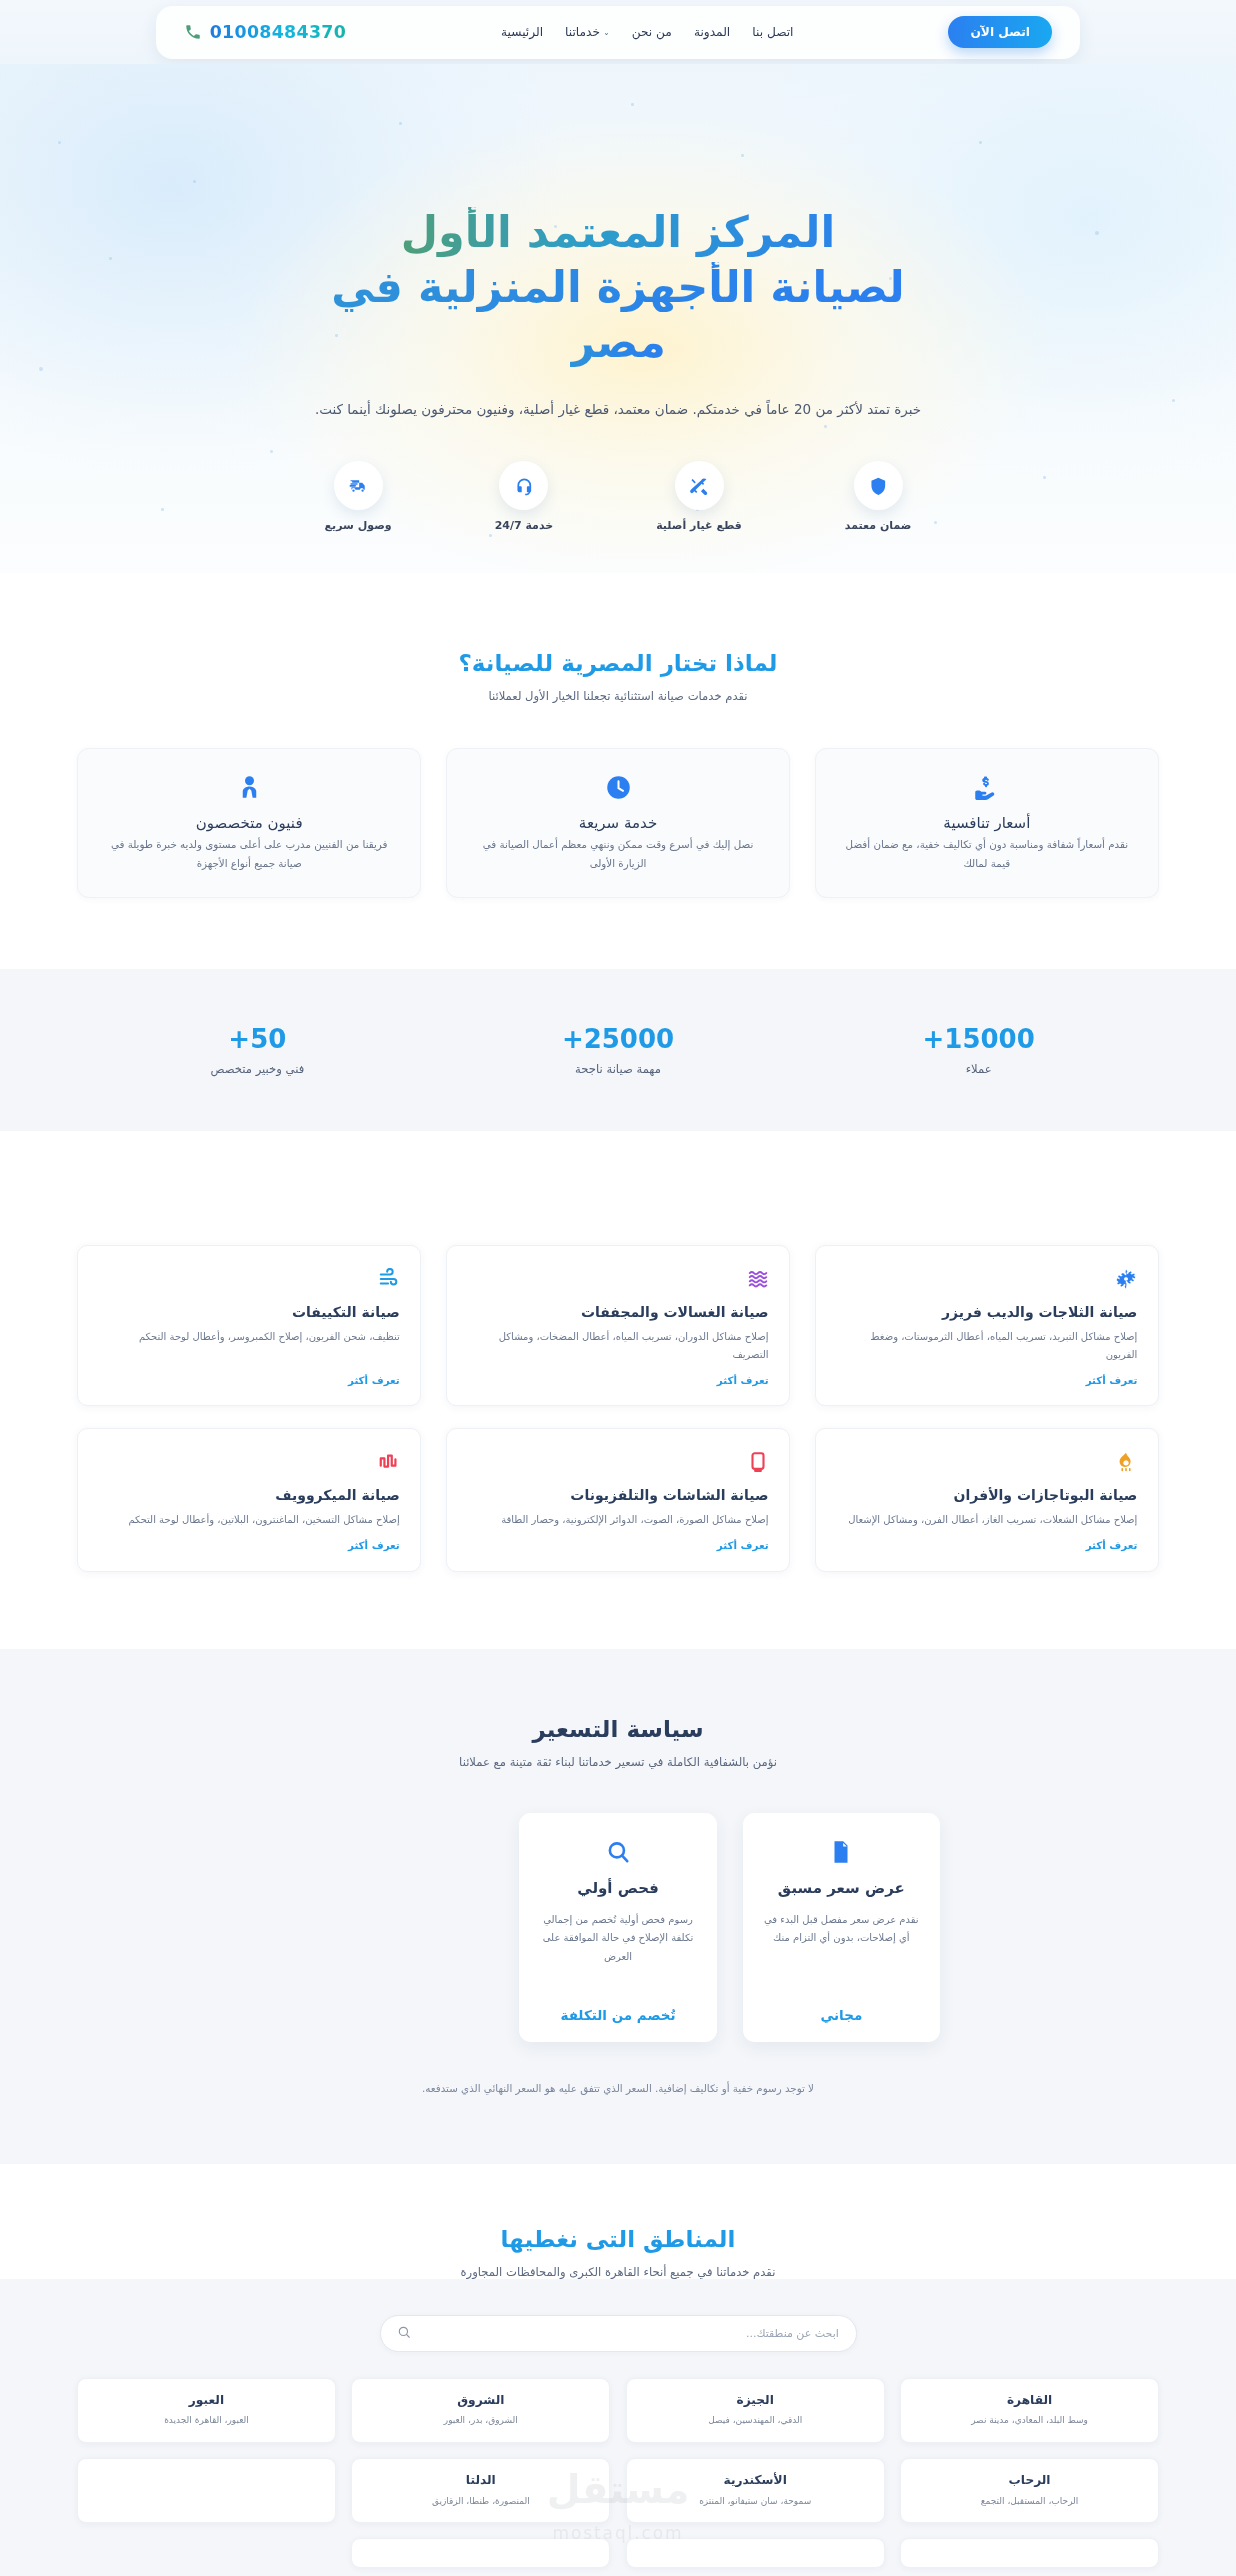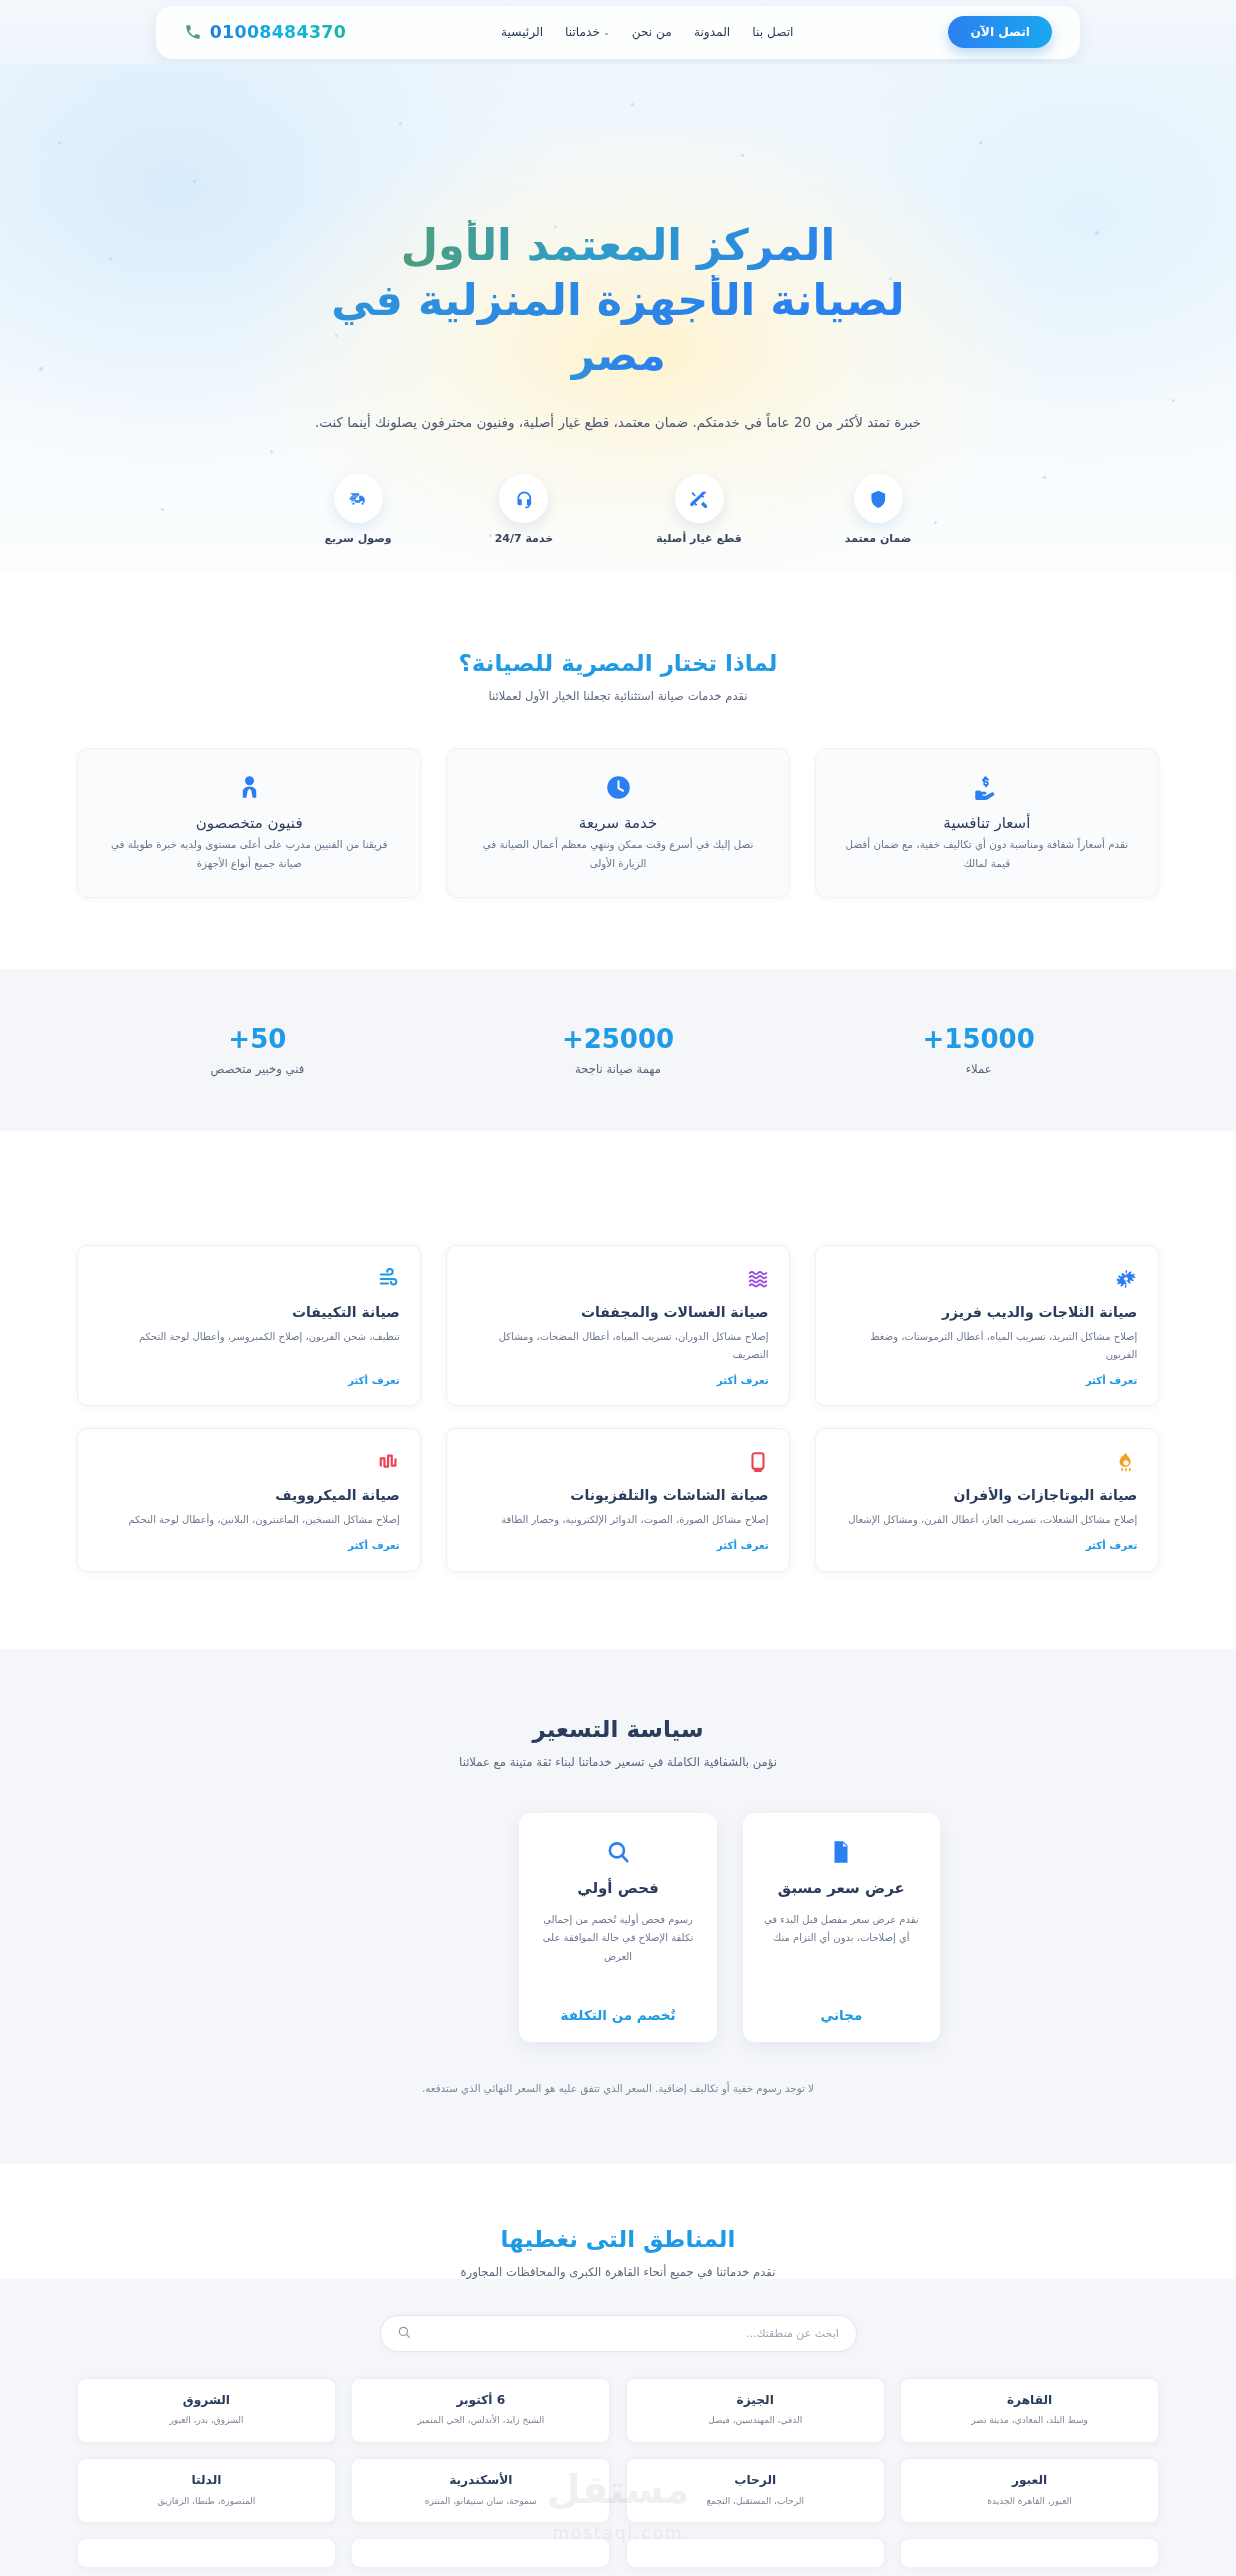--- a/index.html
+++ b/index.html
@@ -38,21 +38,21 @@
   
   .hero{position:relative;height:509px;overflow:hidden;
     background:
       radial-gradient(580px 335px at 52% 56%, rgba(255,243,205,.95) 0%, rgba(255,248,225,.55) 36%, rgba(255,255,255,0) 70%),
       radial-gradient(489px 361px at 14% 24%, #d9ecfb 0%, rgba(226,240,252,.25) 62%, rgba(255,255,255,0) 80%),
       radial-gradient(451px 335px at 88% 30%, #e2f2fc 0%, rgba(232,244,253,.2) 60%, rgba(255,255,255,0) 80%),
       linear-gradient(180deg,#eef6fc 0%,#f5fafd 48%,#fbfdfe 100%);
   }
   .dots{position:absolute;inset:0;pointer-events:none}
   .dot{position:absolute;border-radius:50%;background:#9ec8e8;opacity:.45}
-  .hero-inner{position:relative;width:773px;margin:14px auto;text-align:center;padding-top:140px}
+  .hero-inner{position:relative;width:773px;margin:1px auto;text-align:center;padding-top:140px}
   .hero-title{font-size:43px;line-height:1.28;font-weight:bold;letter-spacing:-0.3px}
   .hero-title .g1{background:linear-gradient(90deg,#4e9e7a 0%,#2e9dc9 42%,#2b84e8 100%);
     -webkit-background-clip:text;background-clip:text;color:transparent}
   .hero-title .g2{background:linear-gradient(90deg,#2f93d8 0%,#2b84e8 60%,#2b7ff0 100%);
     -webkit-background-clip:text;background-clip:text;color:transparent}
   .hero-sub{margin-top:27px;font-size:13.5px;color:#4a5870;line-height:1.8}
   .hero-badges{margin-top:40px;display:flex;justify-content:center;gap:103px}
   .hb{display:flex;flex-direction:column;align-items:center;gap:9px}
   .hb-circ{width:49px;height:49px;border-radius:50%;background:#fff;
     box-shadow:0 5.2px 14px rgba(40,90,160,.12);display:flex;align-items:center;justify-content:center;color:#2b7ff0}
@@ -446,24 +446,20 @@
       <div class="area-grid">
         <div class="area">
           <div class="area-n">القاهرة</div>
           <div class="area-s">وسط البلد، المعادي، مدينة نصر</div>
         </div>
         <div class="area">
           <div class="area-n">الجيزة</div>
           <div class="area-s">الدقي، المهندسين، فيصل</div>
         </div>
         <div class="area">
-          <div class="area-n">6 أكتوبر</div>
-          <div class="area-s">الشيخ زايد، الأندلس، الحي المتميز</div>
-        </div>
-        <div class="area">
           <div class="area-n">الشروق</div>
           <div class="area-s">الشروق، بدر، العبور</div>
         </div>
 
         <div class="area">
           <div class="area-n">العبور</div>
           <div class="area-s">العبور، القاهرة الجديدة</div>
         </div>
         <div class="area">
           <div class="area-n">الرحاب</div>

